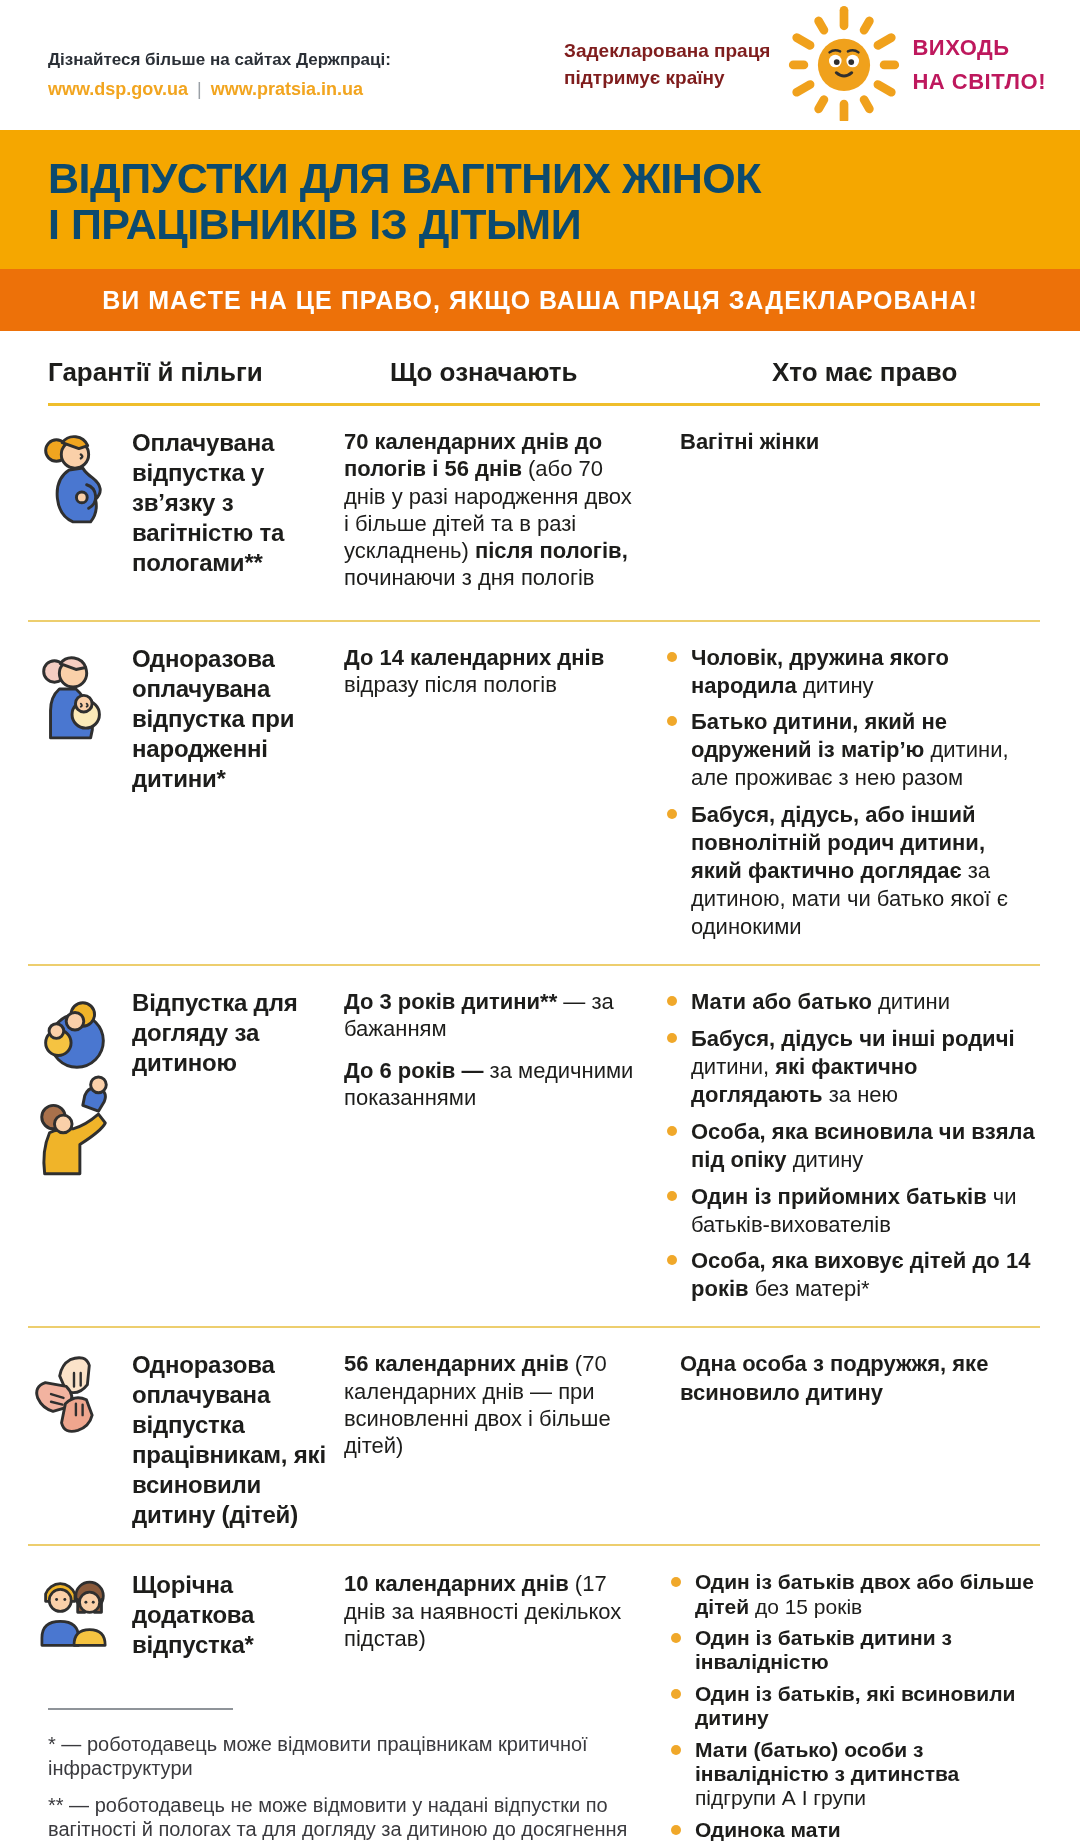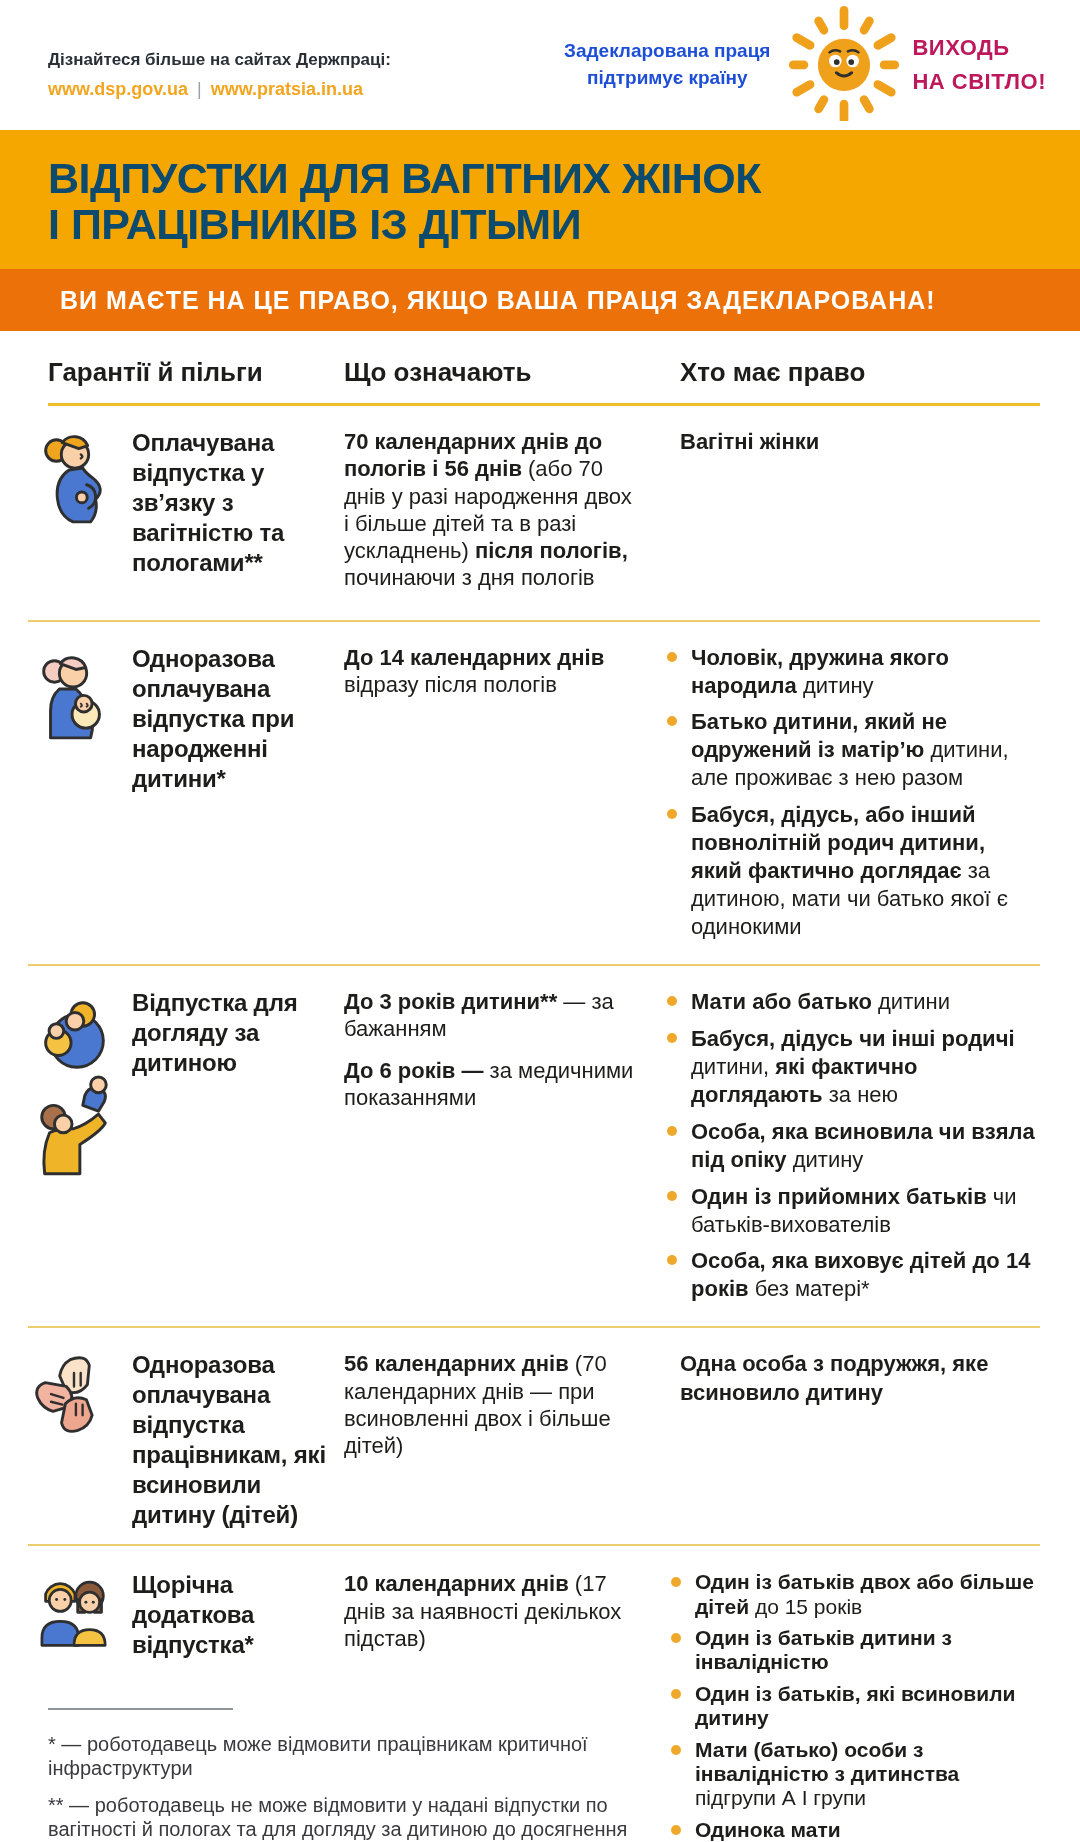--- a/index.html
+++ b/index.html
@@ -5,31 +5,31 @@
   html,body{margin:0;padding:0;background:#fff;}
   .page{position:relative;width:1080px;height:1842px;background:#ffffff;overflow:hidden;
         font-family:"Liberation Sans",sans-serif;color:#1D1D1B;}
   
   .topbar{height:130px;display:flex;align-items:center;padding:0 34px 0 48px;box-sizing:border-box;}
   .tb-left{width:360px;}
   .tb-info{font-size:17px;font-weight:700;color:#2A2F36;margin-top:19px;}
   .tb-links{margin-top:9px;font-size:18px;font-weight:700;}
   .tb-links a{color:var(--link);text-decoration:none;}
   .tb-sep{color:#9AA0A6;margin:0 9px;font-weight:400;}
-  .tb-slogan{margin-left:auto;text-align:center;font-size:19px;font-weight:700;color:#1d4ed8;line-height:1.4;}
+  .tb-slogan{margin-left:auto;text-align:left;font-size:19px;font-weight:700;color:#7f1d1d;line-height:1.4;}
   .tb-sun{width:116px;height:120px;margin:0 10px 0 16px;flex:none;}
   .tb-logoText{font-size:22px;font-weight:800;color:#be185d;line-height:1.55;letter-spacing:.5px;white-space:nowrap;}
   
   .band-yellow{height:139px;background:var(--yellow);padding:25px 40px 0 48px;box-sizing:border-box;}
   .band-yellow .t{font-size:43px;line-height:1.08;font-weight:800;color:#0c4a6e;letter-spacing:-.5px;}
-  .band-orange{height:62px;background:var(--orange);display:flex;align-items:center;padding:0 60px;box-sizing:border-box;}
+  .band-orange{height:62px;background:var(--orange);display:flex;align-items:center;padding:0 60px;box-sizing:border-box;justify-content:center;}
   .band-orange .sub{color:#ffffff;font-size:25px;font-weight:800;letter-spacing:1px;white-space:nowrap;}
   
   .content{padding:0 40px 0 28px;box-sizing:border-box;}
-  .thead{display:grid;grid-template-columns:316px 316px 1fr;padding-top:26px;}
+  .thead{display:grid;grid-template-columns:316px 316px 1fr;padding-top:26px;gap:46px;}
   .thead .h{font-size:26px;font-weight:800;color:#1D1D1B;}
   .thead .h.pad{padding-left:20px;}
   .thead-line{height:3px;background:var(--goldStrong);margin:15px 0 0 20px;}
   .row{display:grid;grid-template-columns:104px 212px 316px 1fr;border-bottom:2px solid var(--gold);
        padding:22px 0 14px;box-sizing:border-box;}
   #rows .row:nth-child(1){min-height:176px;}
   #rows .row:nth-child(2){min-height:246px;}
   #rows .row:nth-child(3){min-height:263px;}
   #rows .row:nth-child(4){min-height:201px;}
   .row-icon svg{width:88px;height:auto;display:block;margin:2px 0 0 2px;}

